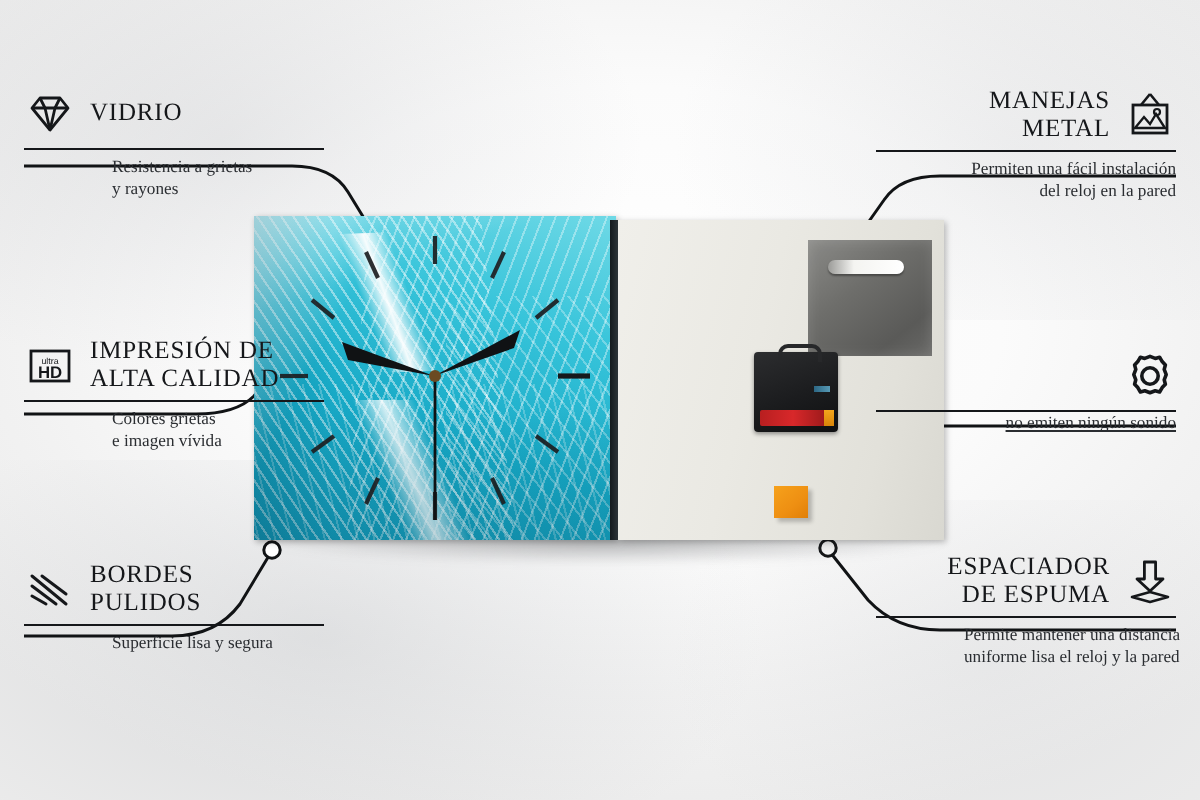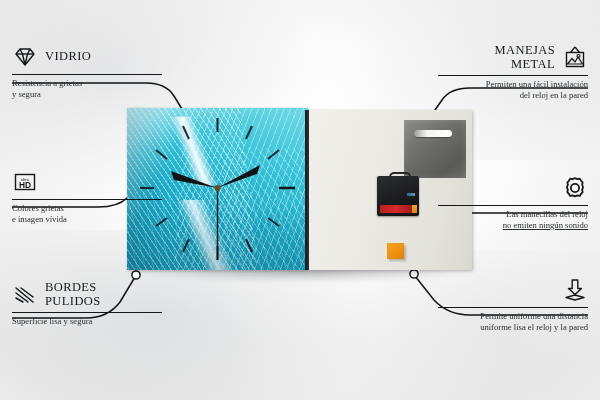--- a/index.html
+++ b/index.html
@@ -35,21 +35,21 @@
     font-weight:400;font-size:12.5px;line-height:13.5px;
     letter-spacing:.4px;color:#15171a;
     text-transform:uppercase;white-space:nowrap;
   }
   .callout.left .ttl{text-align:left;}
   .callout.right .ttl{text-align:right;}
   .rule{height:1.4px;background:#15171a;margin-top:4px;}
   .sub{
     font-family:"Liberation Serif", serif;
     font-size:8.6px;line-height:10.6px;color:#2a2d31;
-    margin-top:3px;white-space:nowrap;
+    margin-top:3px;white-space:nowrap;margin-left:44px;
   }
   .callout.right .sub{text-align:right;}
   .ico{width:26px;height:26px;flex:0 0 26px;display:block;}
 
   
   #wires{position:absolute;left:0;top:0;width:600px;height:400px;pointer-events:none;}
 
   
   #product{position:absolute;left:127px;top:108px;width:345px;height:164px;}
 
@@ -227,30 +227,34 @@
             <path d="M8,5 L10.5,10 L13,21"></path>
             <path d="M18,5 L15.5,10 L13,21"></path>
         </g>
       </svg>
       <div>
         <div class="ttl">VIDRIO</div>
       </div>
     </div>
     <div class="rule" style="width:150px;"></div>
     <div class="sub">Resistencia a grietas</div>
-    <div class="sub" style="margin-top:0;">y segura</div>
+    <div class="sub" style="margin-top:0;">y rayones</div>
   </div>
 
   <div class="callout left" style="left:12px;top:169px;width:150px;">
     <div class="ttl-row">
       <svg class="ico" viewBox="0 0 26 26">
         <rect x="3.5" y="5.5" width="19" height="15" fill="none" stroke="#15171a" stroke-width="1.4"></rect>
         <text x="13" y="12" font-family="Liberation Sans, sans-serif" font-size="4.4" text-anchor="middle" fill="#15171a">ultra</text>
         <text x="13" y="19" font-family="Liberation Sans, sans-serif" font-size="8.4" font-weight="bold" text-anchor="middle" fill="#15171a">HD</text>
       </svg>
+      <div>
+        <div class="ttl">IMPRESIÓN DE</div>
+        <div class="ttl">ALTA CALIDAD</div>
+      </div>
     </div>
     <div class="rule" style="width:150px;"></div>
     <div class="sub">Colores grietas</div>
     <div class="sub" style="margin-top:0;">e imagen vívida</div>
   </div>
 
   <div class="callout right" style="left:438px;top:44px;width:150px;">
     <div class="ttl-row">
       <div>
         <div class="ttl">MANEJAS</div>
@@ -292,29 +296,32 @@
       <div>
       </div>
       <svg class="ico" viewBox="0 0 26 26">
         <g fill="none" stroke="#15171a" stroke-width="1.8" stroke-linejoin="round">
           <path d="M13,3.2 l2.6,1.0 l2.2,-0.6 l1.3,2.2 l1.6,1.7 l-0.6,2.2 l1.0,2.6 l-1.0,2.6 l0.6,2.2 l-1.6,1.7 l-1.3,2.2 l-2.2,-0.6 l-2.6,1.0 l-2.6,-1.0 l-2.2,0.6 l-1.3,-2.2 l-1.6,-1.7 l0.6,-2.2 l-1.0,-2.6 l1.0,-2.6 l-0.6,-2.2 l1.6,-1.7 l1.3,-2.2 l2.2,0.6 Z"></path>
           <circle cx="13" cy="13" r="4.1"></circle>
         </g>
       </svg>
     </div>
     <div class="rule" style="width:150px;"></div>
-    <div class="sub">Las manecillas del reloj</div>
     <div class="sub" style="margin-top:0;text-decoration:underline;">no emiten ningún sonido</div>
   </div>
 
   <div class="callout right" style="left:438px;top:277px;width:150px;">
     <div class="ttl-row">
+      <div>
+        <div class="ttl">ESPACIADOR</div>
+        <div class="ttl">DE ESPUMA</div>
+      </div>
       <svg class="ico" viewBox="0 0 26 26">
         <path d="M10.2,3 L15.8,3 L15.8,11.5 L19.5,11.5 L13,17.5 L6.5,11.5 L10.2,11.5 Z" fill="none" stroke="#15171a" stroke-width="1.4" stroke-linejoin="round"></path>
         <path d="M4,20.5 L13,18 L22,20.5 L13,23 Z" fill="none" stroke="#15171a" stroke-width="1.3" stroke-linejoin="round"></path>
       </svg>
     </div>
     <div class="rule" style="width:150px;"></div>
-    <div class="sub">Permite uniforme una distancia</div>
+    <div class="sub">Permite mantener una distancia</div>
     <div class="sub" style="margin-top:0;">uniforme lisa el reloj y la pared</div>
   </div>
 
 </div>
 
 </body></html>

